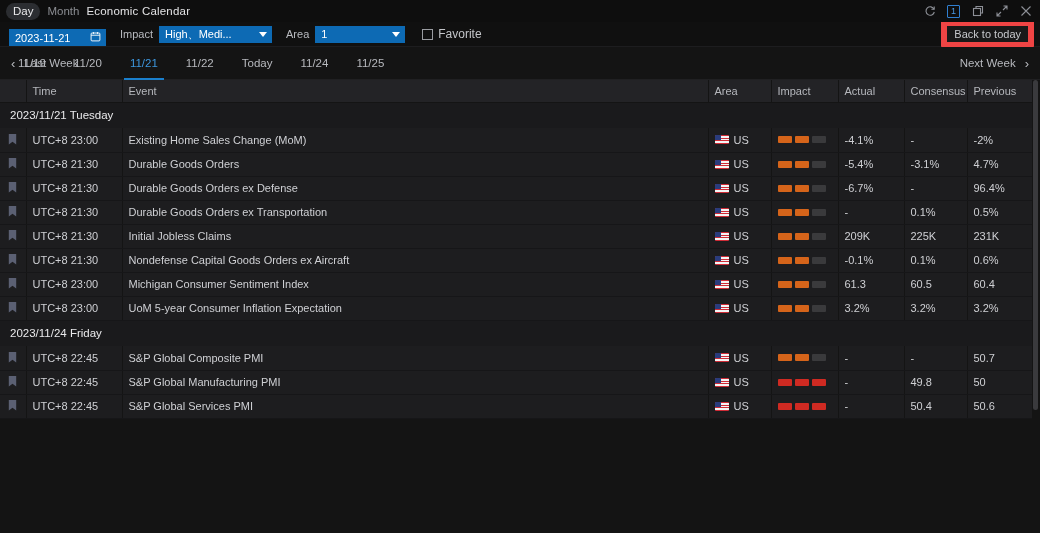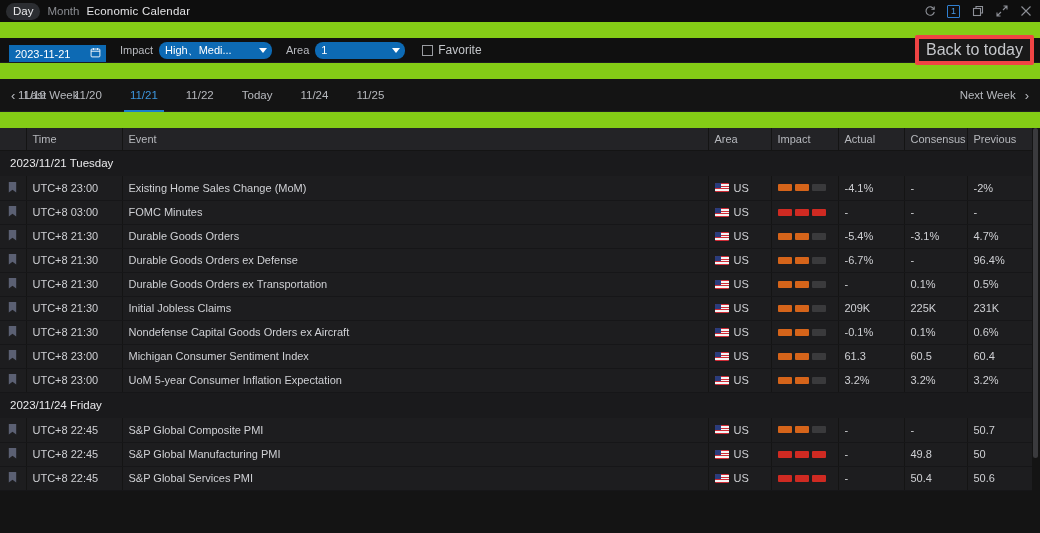--- a/index.html
+++ b/index.html
@@ -3,21 +3,21 @@
 <meta charset="utf-8">
 <style>
   * { box-sizing: border-box; margin: 0; padding: 0; }
   html, body {
     width: 1040px; height: 533px;
     background: #141414;
     font-family: "Liberation Sans", sans-serif;
     color: #d6d6d8;
     overflow: hidden;
   }
-  .app { width: 1040px; height: 516px; display: flex; flex-direction: column; background: #84cc16; gap: 16px; }
+  .app { width: 1040px; height: 516px; display: flex; flex-direction: column; background: #84cc16; }
 
   
   .titlebar {
     height: 22px; flex: 0 0 22px;
     background: #0e0e0e;
     display: flex; align-items: center;
     padding: 0 4px 0 6px;
     position: relative;
   }
   .mode-group { display: flex; align-items: center; gap: 0; }
@@ -54,31 +54,31 @@
   }
   .date-field {
     width: 97px; height: 17px; background: #0d6ab4;
     display: flex; align-items: center; justify-content: space-between;
     padding: 0 5px 0 6px; color: #fff; font-size: 11px; cursor: pointer; margin-top: 7px;
   }
   .fl-label { font-size: 11px; color: #b9bbc0; margin: 0 6px 0 14px; }
   .select {
     height: 17px; background: #0d6ab4; color: #fff; font-size: 11px;
     display: flex; align-items: center; justify-content: space-between;
-    padding: 0 5px 0 6px; cursor: pointer; border-radius: 8px;
+    padding: 0 5px 0 6px; cursor: pointer;
   }
   .select.impact { width: 113px; }
   .select.area { width: 90px; }
   .caret { width: 0; height: 0; border-left: 4.5px solid transparent; border-right: 4.5px solid transparent; border-top: 5px solid #fff; margin-left: 4px; }
   .fav { display: flex; align-items: center; gap: 5px; margin-left: 17px; cursor: pointer; }
   .checkbox { width: 11px; height: 11px; border: 1px solid #9a9ca1; background: transparent; }
   .fav-label { font-size: 12px; color: #c3c5c9; }
   .back-today {
-    margin-left: auto; font-size: 16px; color: #c6c8cc;
-    border: 4px solid #ef4444; border-radius: 2px; padding: 2px 7px; cursor: pointer;
+    margin-left: auto; font-size: 11px; color: #c6c8cc;
+    border: 6px solid #ef4444; border-radius: 2px; padding: 2px 7px; cursor: pointer;
     background: #191919;
   }
 
   
   .weeknav {
     height: 33px; flex: 0 0 33px;
     background: #141414;
     display: flex; align-items: center;
     padding: 0 11px; position: relative;
     border-bottom: 1px solid #202022;
@@ -276,43 +276,20 @@
               </span>
             </td>
             <td>-4.1%</td>
             <td>-</td>
             <td>-2%</td>
           </tr>
           <tr class="evt">
             <td class="mark"><span class="bookmark"><svg width="9" height="11" viewBox="0 0 9 11" fill="currentColor">
                   <path d="M0.8 0h7.4v10.6L4.5 7.7 0.8 10.6z"></path>
                 </svg></span></td>
-            <td>UTC+8 03:00</td>
-            <td>FOMC Minutes</td>
-            <td>
-              <span class="flagcell">
-                <span class="usflag"></span>
-                <span>US</span>
-              </span>
-            </td>
-            <td>
-              <span class="impact-bars">
-                <span class="bar high"></span>
-                <span class="bar high"></span>
-                <span class="bar high"></span>
-              </span>
-            </td>
-            <td>-</td>
-            <td>-</td>
-            <td>-</td>
-          </tr>
-          <tr class="evt">
-            <td class="mark"><span class="bookmark"><svg width="9" height="11" viewBox="0 0 9 11" fill="currentColor">
-                  <path d="M0.8 0h7.4v10.6L4.5 7.7 0.8 10.6z"></path>
-                </svg></span></td>
             <td>UTC+8 21:30</td>
             <td>Durable Goods Orders</td>
             <td>
               <span class="flagcell">
                 <span class="usflag"></span>
                 <span>US</span>
               </span>
             </td>
             <td>
               <span class="impact-bars">

